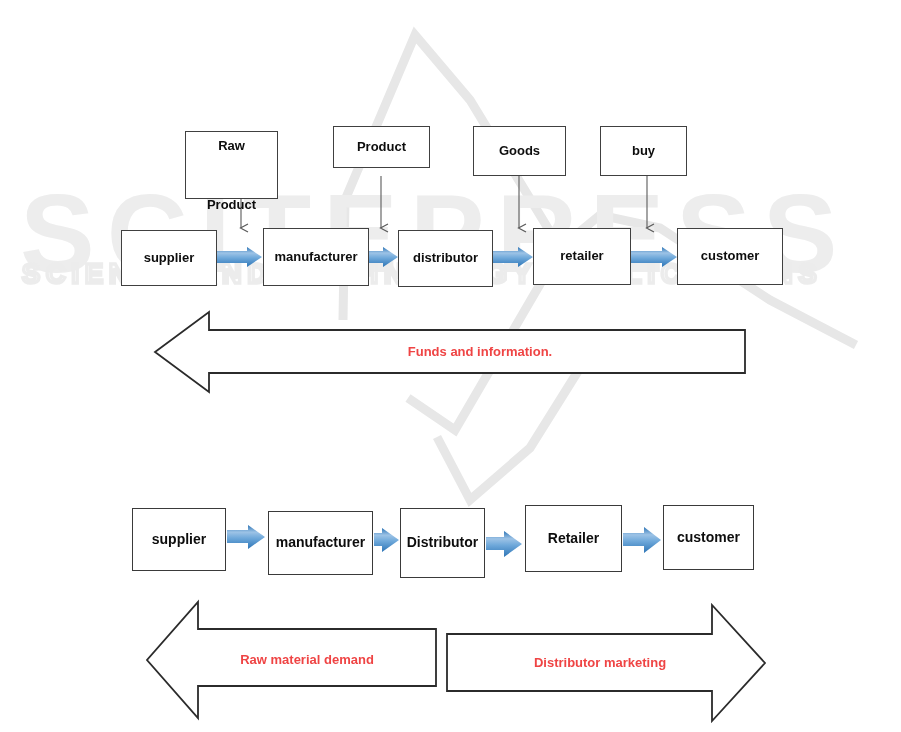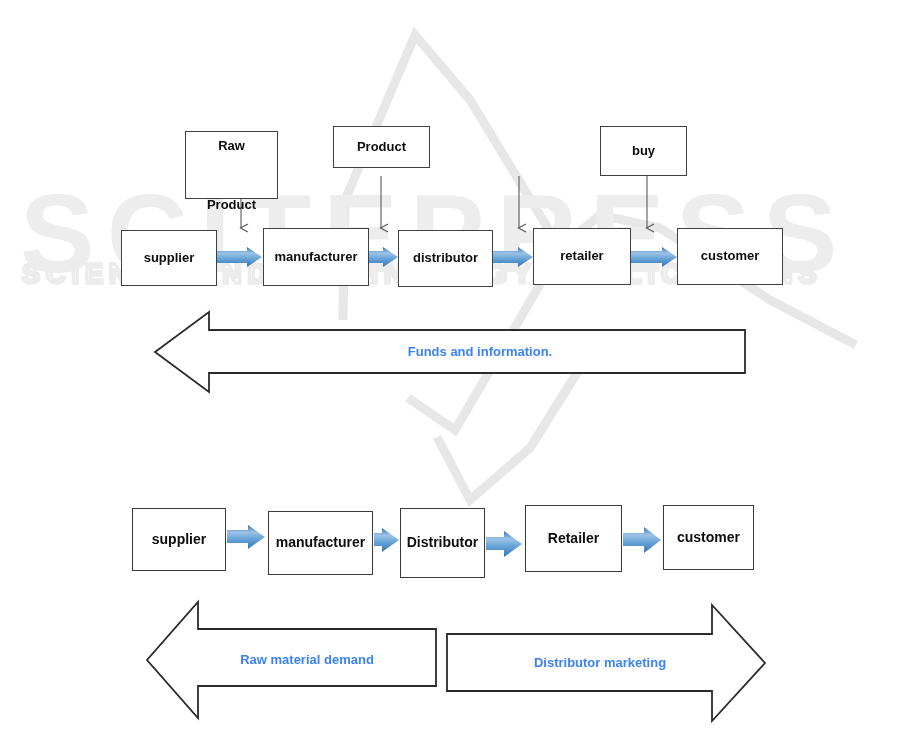--- a/index.html
+++ b/index.html
@@ -63,21 +63,21 @@
   }
   .box span { display: block; }
 
   .box-top { font-size: 13px; }
   .box-chain { font-size: 13px; }
   .box-bottom { font-size: 14px; border: 1.6px solid #3a3a3a; }
 
   
   .banner-label {
     position: absolute;
-    color: #3b82f6;
+    color: #ef4444;
     font-family: "Liberation Sans", sans-serif;
     font-weight: 700;
     font-size: 13px;
     white-space: nowrap;
     z-index: 4;
     text-align: center;
   }
 </style>
 </head>
 <body>
@@ -147,20 +147,23 @@
 
     <div class="box box-top two-line" style="left:185px; top:131px; width:93px; height:68px;gap:39px;">
       <span>Raw</span>
       <span>Product</span>
     </div>
 
     <div class="box box-top" style="left:333px; top:126px; width:97px; height:42px;">
       <span>Product</span>
     </div>
 
+    <div class="box box-top" style="left:473px; top:126px; width:93px; height:50px;">
+      <span>Goods</span>
+    </div>
 
     <div class="box box-top" style="left:600px; top:126px; width:87px; height:50px;">
       <span>buy</span>
     </div>
 
     <div class="box box-chain" style="left:121px; top:230px; width:96px; height:56px;">
       <span>supplier</span>
     </div>
 
     <div class="box box-chain" style="left:263px; top:228px; width:106px; height:58px;">

